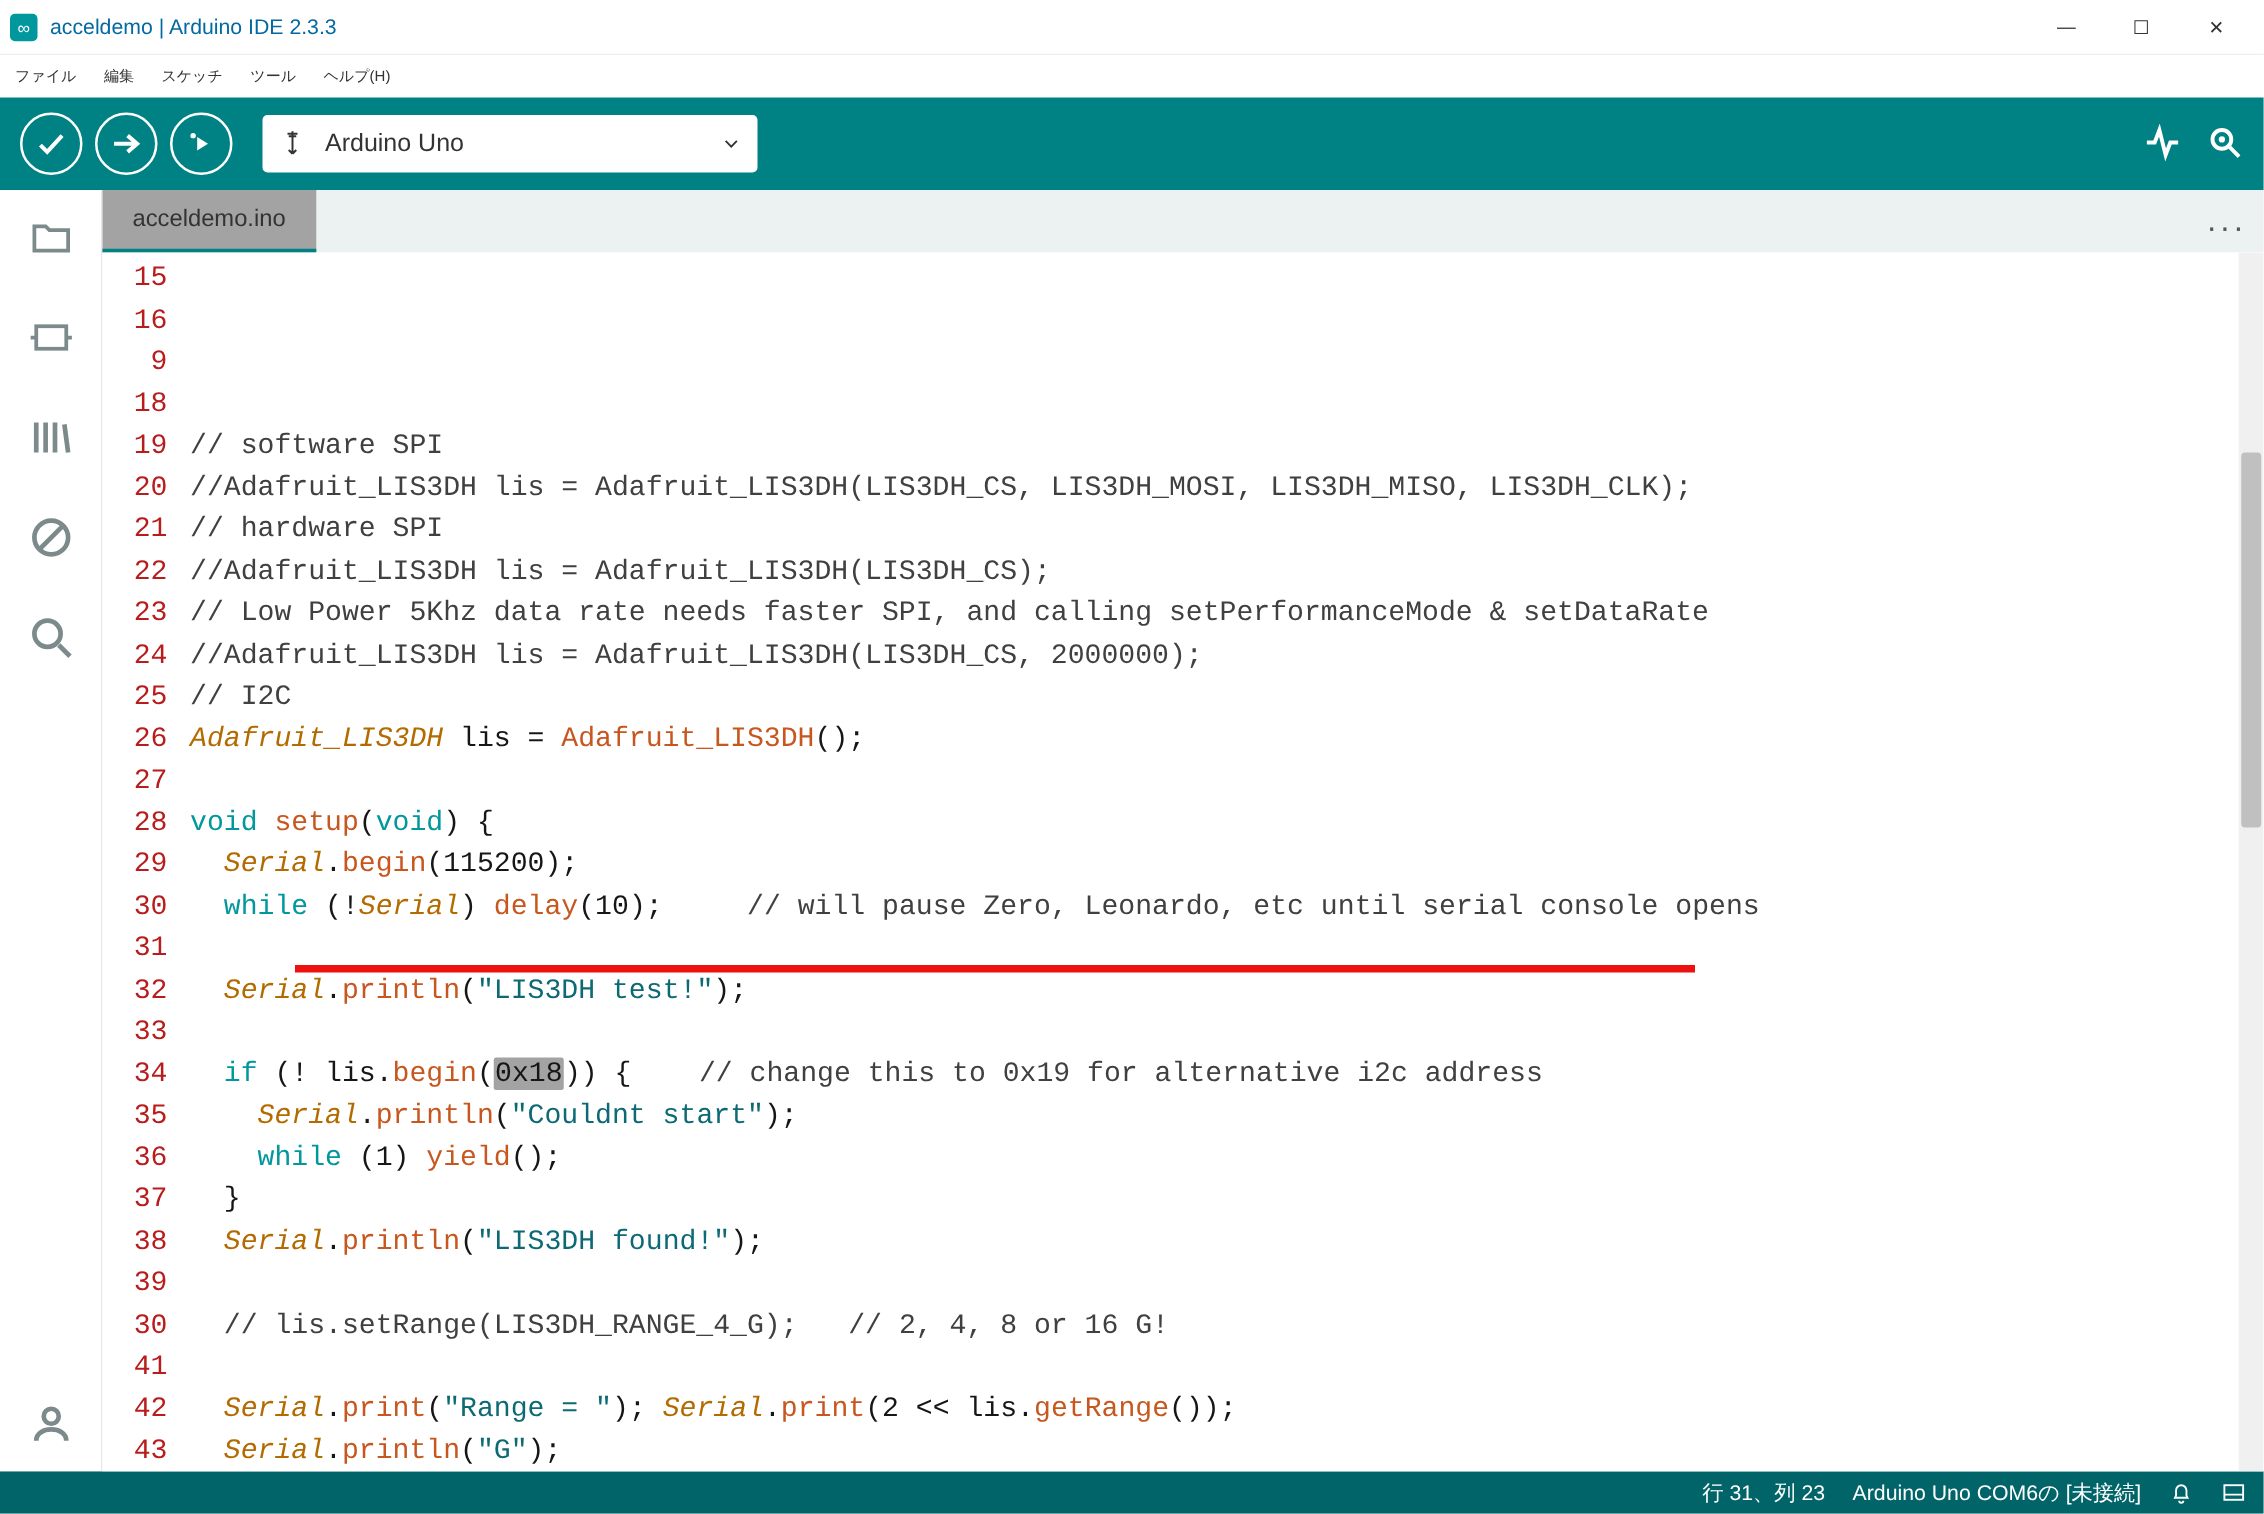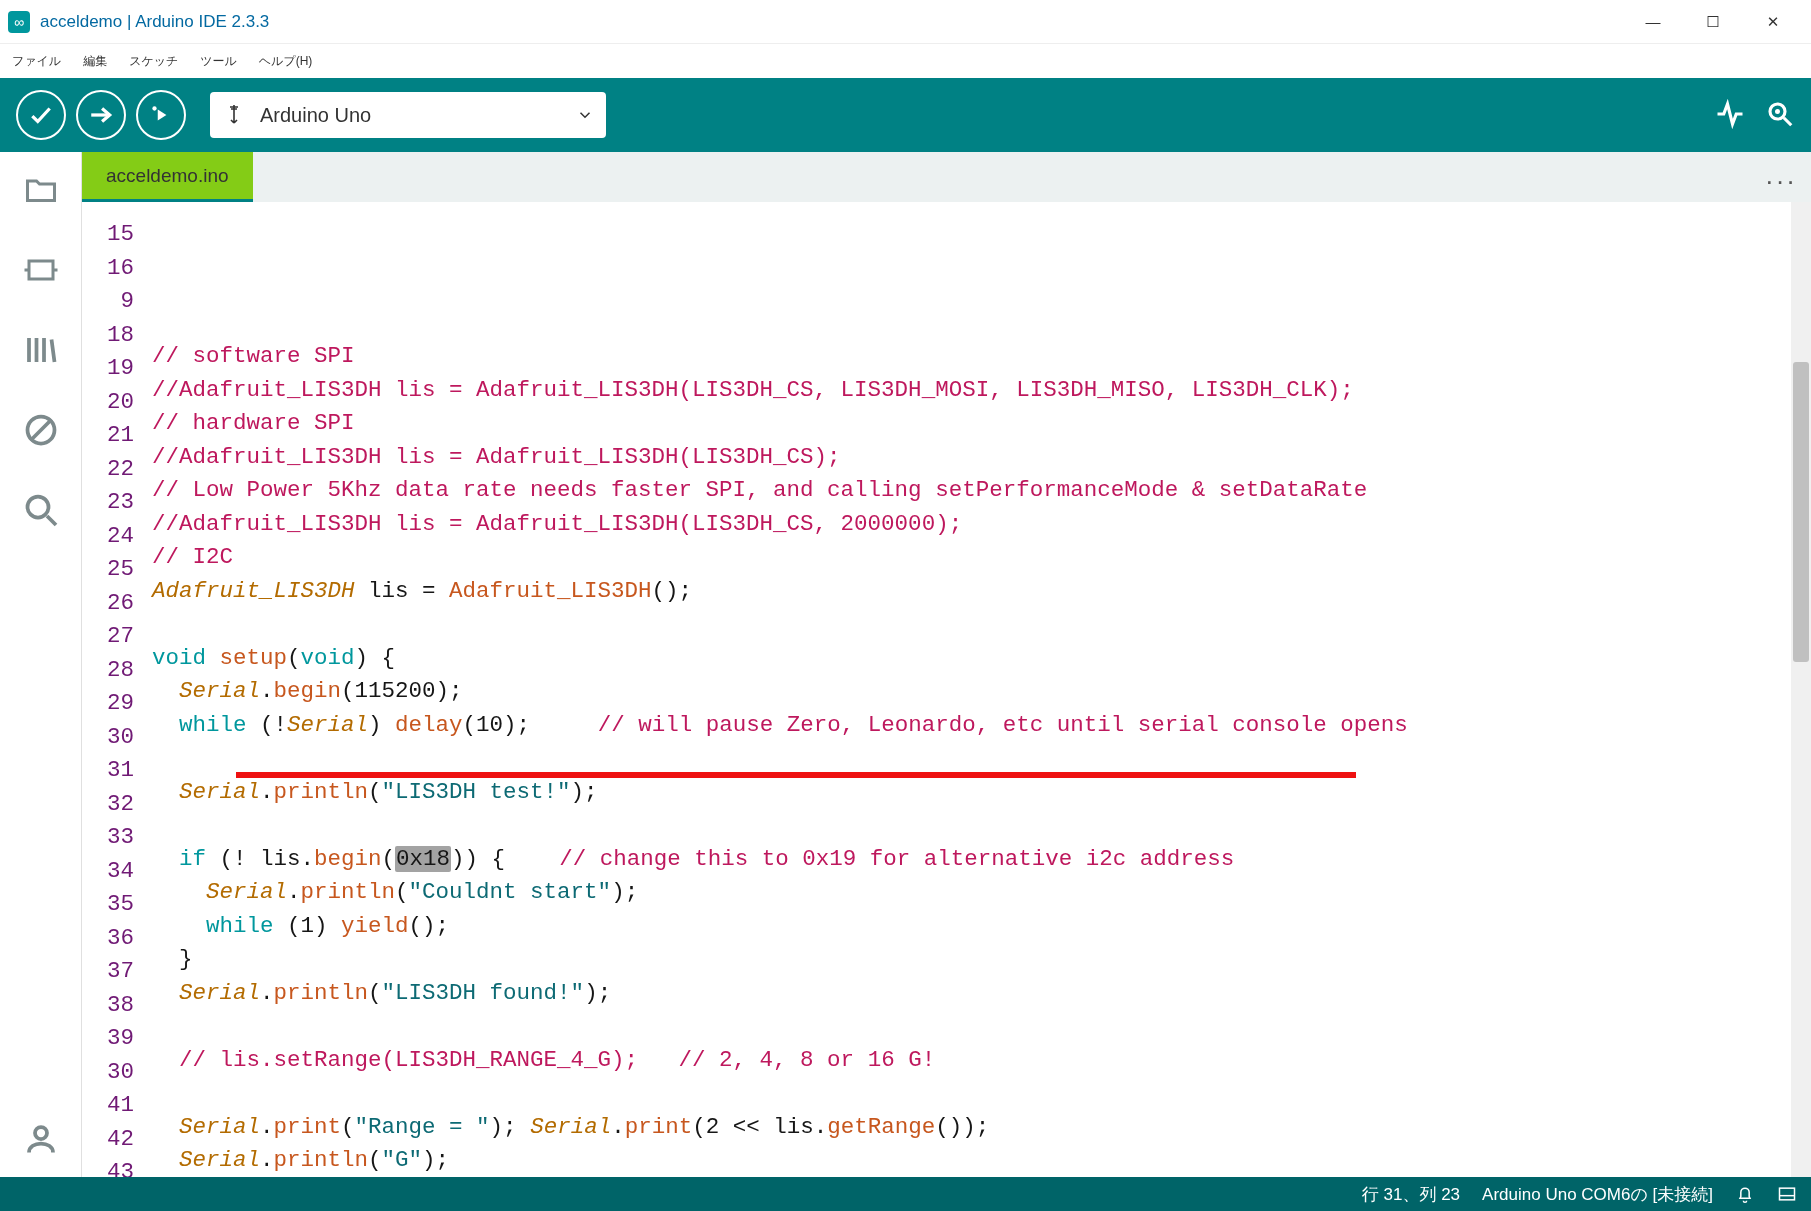--- a/index.html
+++ b/index.html
@@ -89,21 +89,21 @@
 
   .editorwrap { flex:1; display:flex; flex-direction:column; background:#fff; position:relative;}
   .tabrow {
     height: 50px;
     background:#ecf1f1;
     display:flex; align-items:flex-end;
     padding-left: 0;
     position:relative;
   }
   .tab {
-    background:#84cc16;
+    background:#a3a3a3;
     height:50px;
     padding: 0 24px;
     display:flex;align-items:center;
     font-size:19px;
     color:#333;
     border-bottom: 3px solid #008184;
   }
   .tab-more { position:absolute; right:14px; top:14px; color:#555; font-size:26px; letter-spacing:2px;}
   .editor {
     flex:1;
@@ -111,36 +111,35 @@
     font-family: "Consolas","Courier New",monospace;
     font-size: 22.5px;
     line-height: 33.5px;
     overflow:hidden;
     position:relative;
     background:#fff;
   }
   .gutter {
     width: 70px;
     text-align:right;
-    color:#701a75;
+    color:#b91c1c;
     padding-right: 18px;
     padding-top: 4px;
     user-select:none;
-    margin-top:12px;
   }
   .gutter div { height:33.5px; }
   .code {
     flex:1;
     white-space:pre;
     padding-top:4px;
     color:#161616;
     position:relative;
   }
   .code .row { height:33.5px; display:block; }
-  .c-comment { color:#be185d; }
+  .c-comment { color:#404040; }
   .c-keyword { color:#00979d; }
   .c-func    { color:#c7571e; }
   .c-str     { color:#0d6a74; }
   .c-ident   { color:#b36b00; font-style:italic;}
   .hl-sel    { background:#a3a3a3; border-radius:2px; padding:0 1px;}
   .redline {
     position:absolute;
     height:6px;
     background:#e11;
     left: 84px;

